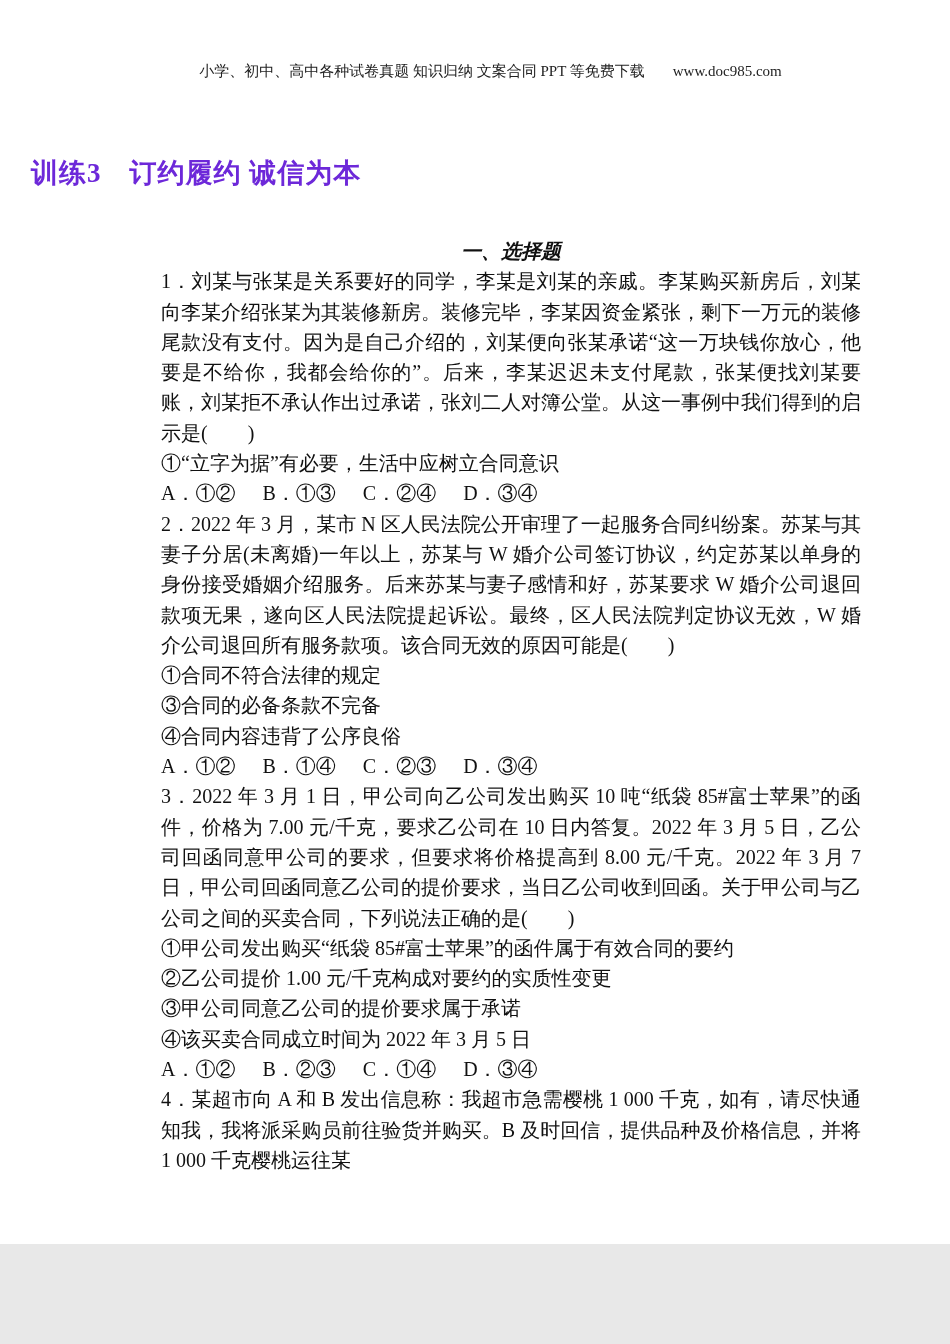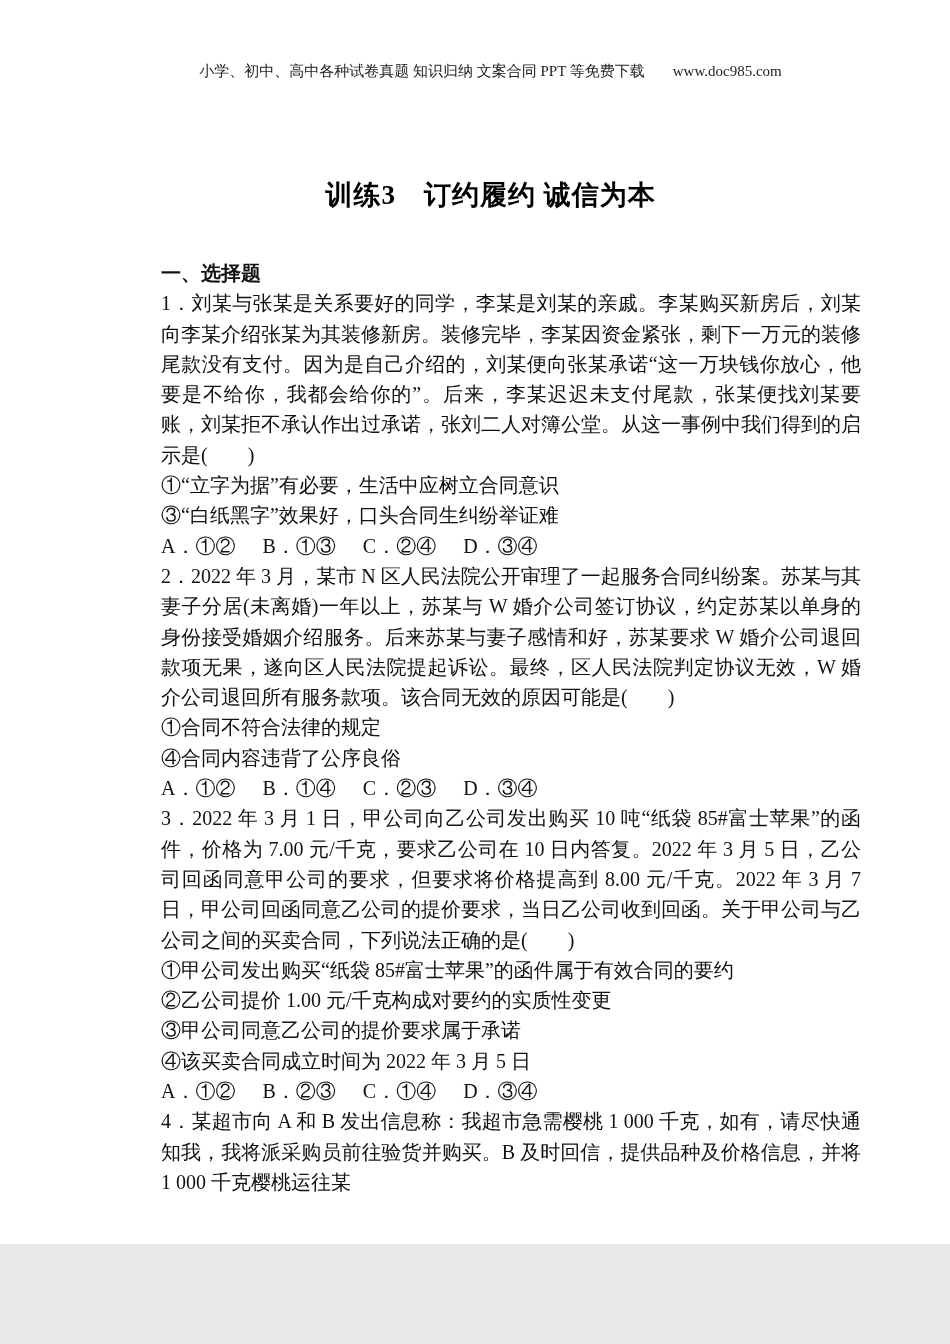--- a/index.html
+++ b/index.html
@@ -17,36 +17,36 @@
   }
   .doc-header {
     padding-top: 62px;
     text-align: center;
     font-size: 15px;
     color: #222222;
     white-space: nowrap;
   }
   .doc-header .site { margin-left: 28px; }
   .doc-title {
-    margin: 96px 0 0 0;
-    text-align: center;
+    margin: 74px 0 0 0;
+    text-align: left;
     font-size: 27px;
     font-weight: bold;
     letter-spacing: 1px;
-    color: #000000;
+    color: #6d28d9;
   }
   .content {
     width: 700px;
     margin: 45px 120px 0 130px;
     font-size: 20px;
     line-height: 30.3px;
     text-align: justify;
     color: #111111;
   }
-  .section-heading { font-weight: bold; text-align: left; }
+  .section-heading { font-weight: bold; text-align: center; font-style: italic; }
   .content p { margin: 0; padding: 0; }
   .choices { text-align: left; }
   .choices .choice { margin-right: 27px; }
   .choices .choice:last-child { margin-right: 0; }
 </style>
 </head>
 <body>
 
 <div class="page">
   <div class="doc-header">
@@ -54,27 +54,27 @@
   </div>
 
   <h1 class="doc-title">训练3　订约履约 诚信为本</h1>
 
   <div class="content">
     <p class="section-heading">一、选择题</p>
     <div id="questions">
   <div class="question">
     <p class="stem">1．刘某与张某是关系要好的同学，李某是刘某的亲戚。李某购买新房后，刘某向李某介绍张某为其装修新房。装修完毕，李某因资金紧张，剩下一万元的装修尾款没有支付。因为是自己介绍的，刘某便向张某承诺“这一万块钱你放心，他要是不给你，我都会给你的”。后来，李某迟迟未支付尾款，张某便找刘某要账，刘某拒不承认作出过承诺，张刘二人对簿公堂。从这一事例中我们得到的启示是(　　)</p>
     <p class="option">①“立字为据”有必要，生活中应树立合同意识</p>
-          <p class="option">③“白纸黑字”效果好，口头合同生纠纷举证难</p>
           <p class="choices"><span class="choice">A．①②</span><span class="choice">B．①③</span><span class="choice">C．②④</span><span class="choice">D．③④</span></p>
   </div>
 
   <div class="question">
     <p class="stem">2．2022 年 3 月，某市 N 区人民法院公开审理了一起服务合同纠纷案。苏某与其妻子分居(未离婚)一年以上，苏某与 W 婚介公司签订协议，约定苏某以单身的身份接受婚姻介绍服务。后来苏某与妻子感情和好，苏某要求 W 婚介公司退回款项无果，遂向区人民法院提起诉讼。最终，区人民法院判定协议无效，W 婚介公司退回所有服务款项。该合同无效的原因可能是(　　)</p>
     <p class="option">①合同不符合法律的规定</p>
+          <p class="option">③合同的必备条款不完备</p>
           <p class="option">④合同内容违背了公序良俗</p>
           <p class="choices"><span class="choice">A．①②</span><span class="choice">B．①④</span><span class="choice">C．②③</span><span class="choice">D．③④</span></p>
   </div>
 
   <div class="question">
     <p class="stem">3．2022 年 3 月 1 日，甲公司向乙公司发出购买 10 吨“纸袋 85#富士苹果”的函件，价格为 7.00 元/千克，要求乙公司在 10 日内答复。2022 年 3 月 5 日，乙公司回函同意甲公司的要求，但要求将价格提高到 8.00 元/千克。2022 年 3 月 7 日，甲公司回函同意乙公司的提价要求，当日乙公司收到回函。关于甲公司与乙公司之间的买卖合同，下列说法正确的是(　　)</p>
     <p class="option">①甲公司发出购买“纸袋 85#富士苹果”的函件属于有效合同的要约</p>
           <p class="option">②乙公司提价 1.00 元/千克构成对要约的实质性变更</p>
           <p class="option">③甲公司同意乙公司的提价要求属于承诺</p>
           <p class="option">④该买卖合同成立时间为 2022 年 3 月 5 日</p>

